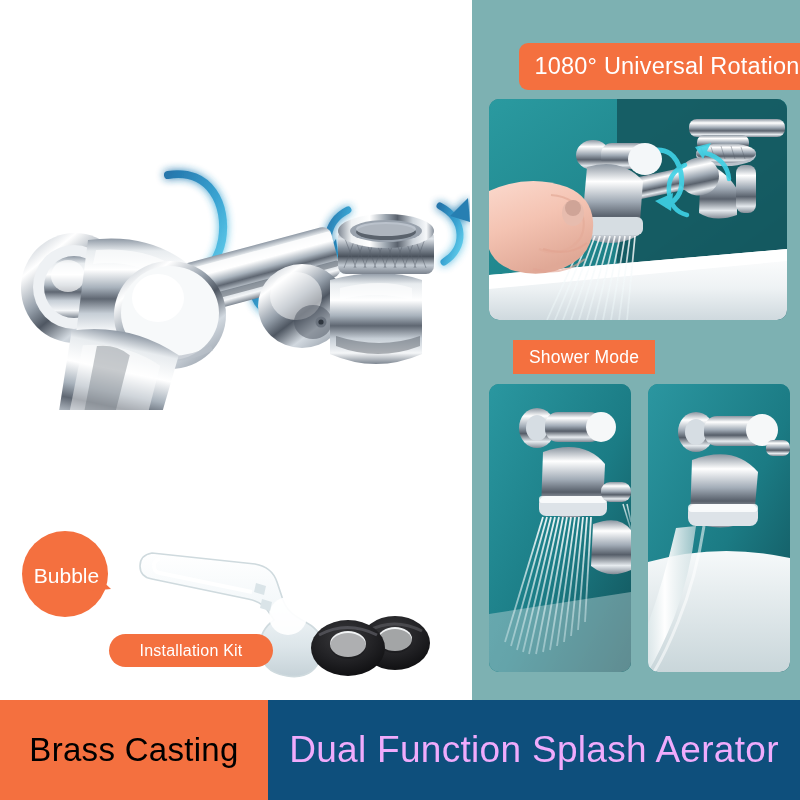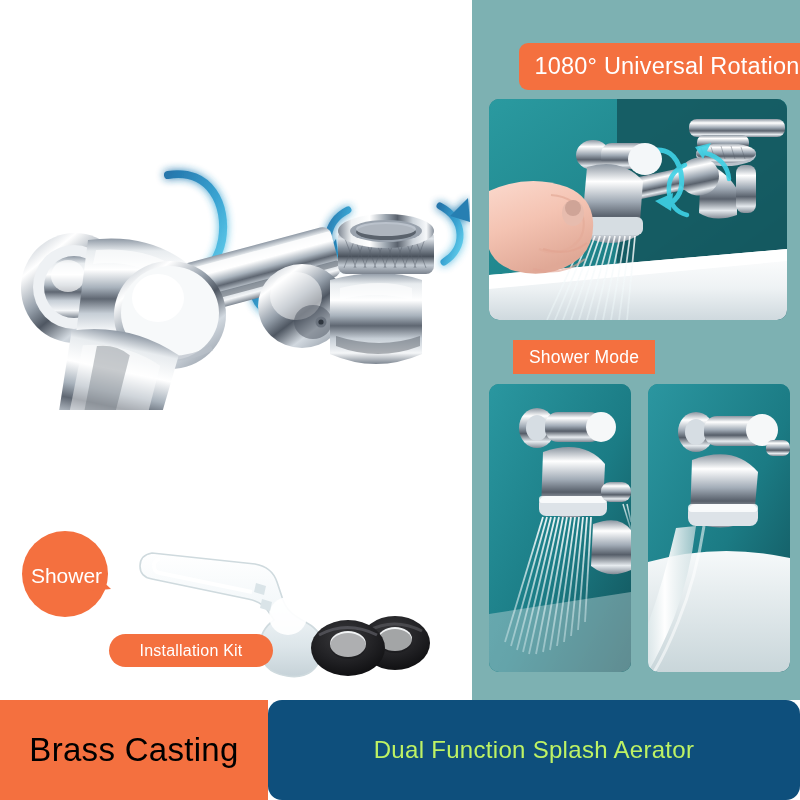--- a/index.html
+++ b/index.html
@@ -132,21 +132,21 @@
   .banner-left {
     width: 268px; height: 100%;
     background: #f4703f;
     display: flex; align-items: center; justify-content: center;
     color: #000000; font-size: 33px; letter-spacing: .3px;
   }
   .banner-right {
     flex: 1; height: 100%;
     background: #0e4f7c;
     display: flex; align-items: center; justify-content: center;
-    color: #bef264; font-size: 24px; letter-spacing: .3px; border-radius: 14px;
+    color: #f0abfc; font-size: 37px; letter-spacing: .3px;
   }
 </style>
 </head>
 <body>
 
 <div id="page">
 
   <div class="right-panel"></div>
 
   <div class="hero-product">
@@ -346,21 +346,21 @@
       </g>
     </svg>
   </div>
 
   <div class="deliver-badge">
     <svg viewBox="0 0 89 89" xmlns="http://www.w3.org/2000/svg">
       <circle cx="43" cy="43" r="43" fill="#f4703f"></circle>
       <path d="M72 42 L89 58 L68 60 Z" fill="#f4703f"></path>
     </svg>
   </div>
-  <div class="deliver-text">Shower</div>
+  <div class="deliver-text">Bubble</div>
 
   <div class="chip chip-kit">Installation Kit</div>
 
   <div class="chip chip-hero">1080° Universal Rotation</div>
 
   <div class="photo photo-hero">
     <svg viewBox="0 0 298 221" xmlns="http://www.w3.org/2000/svg">
       <defs>
         <linearGradient id="tealBg" x1="0" y1="0" x2="1" y2="1">
           <stop offset="0%" stop-color="#2a9aa0"></stop>

